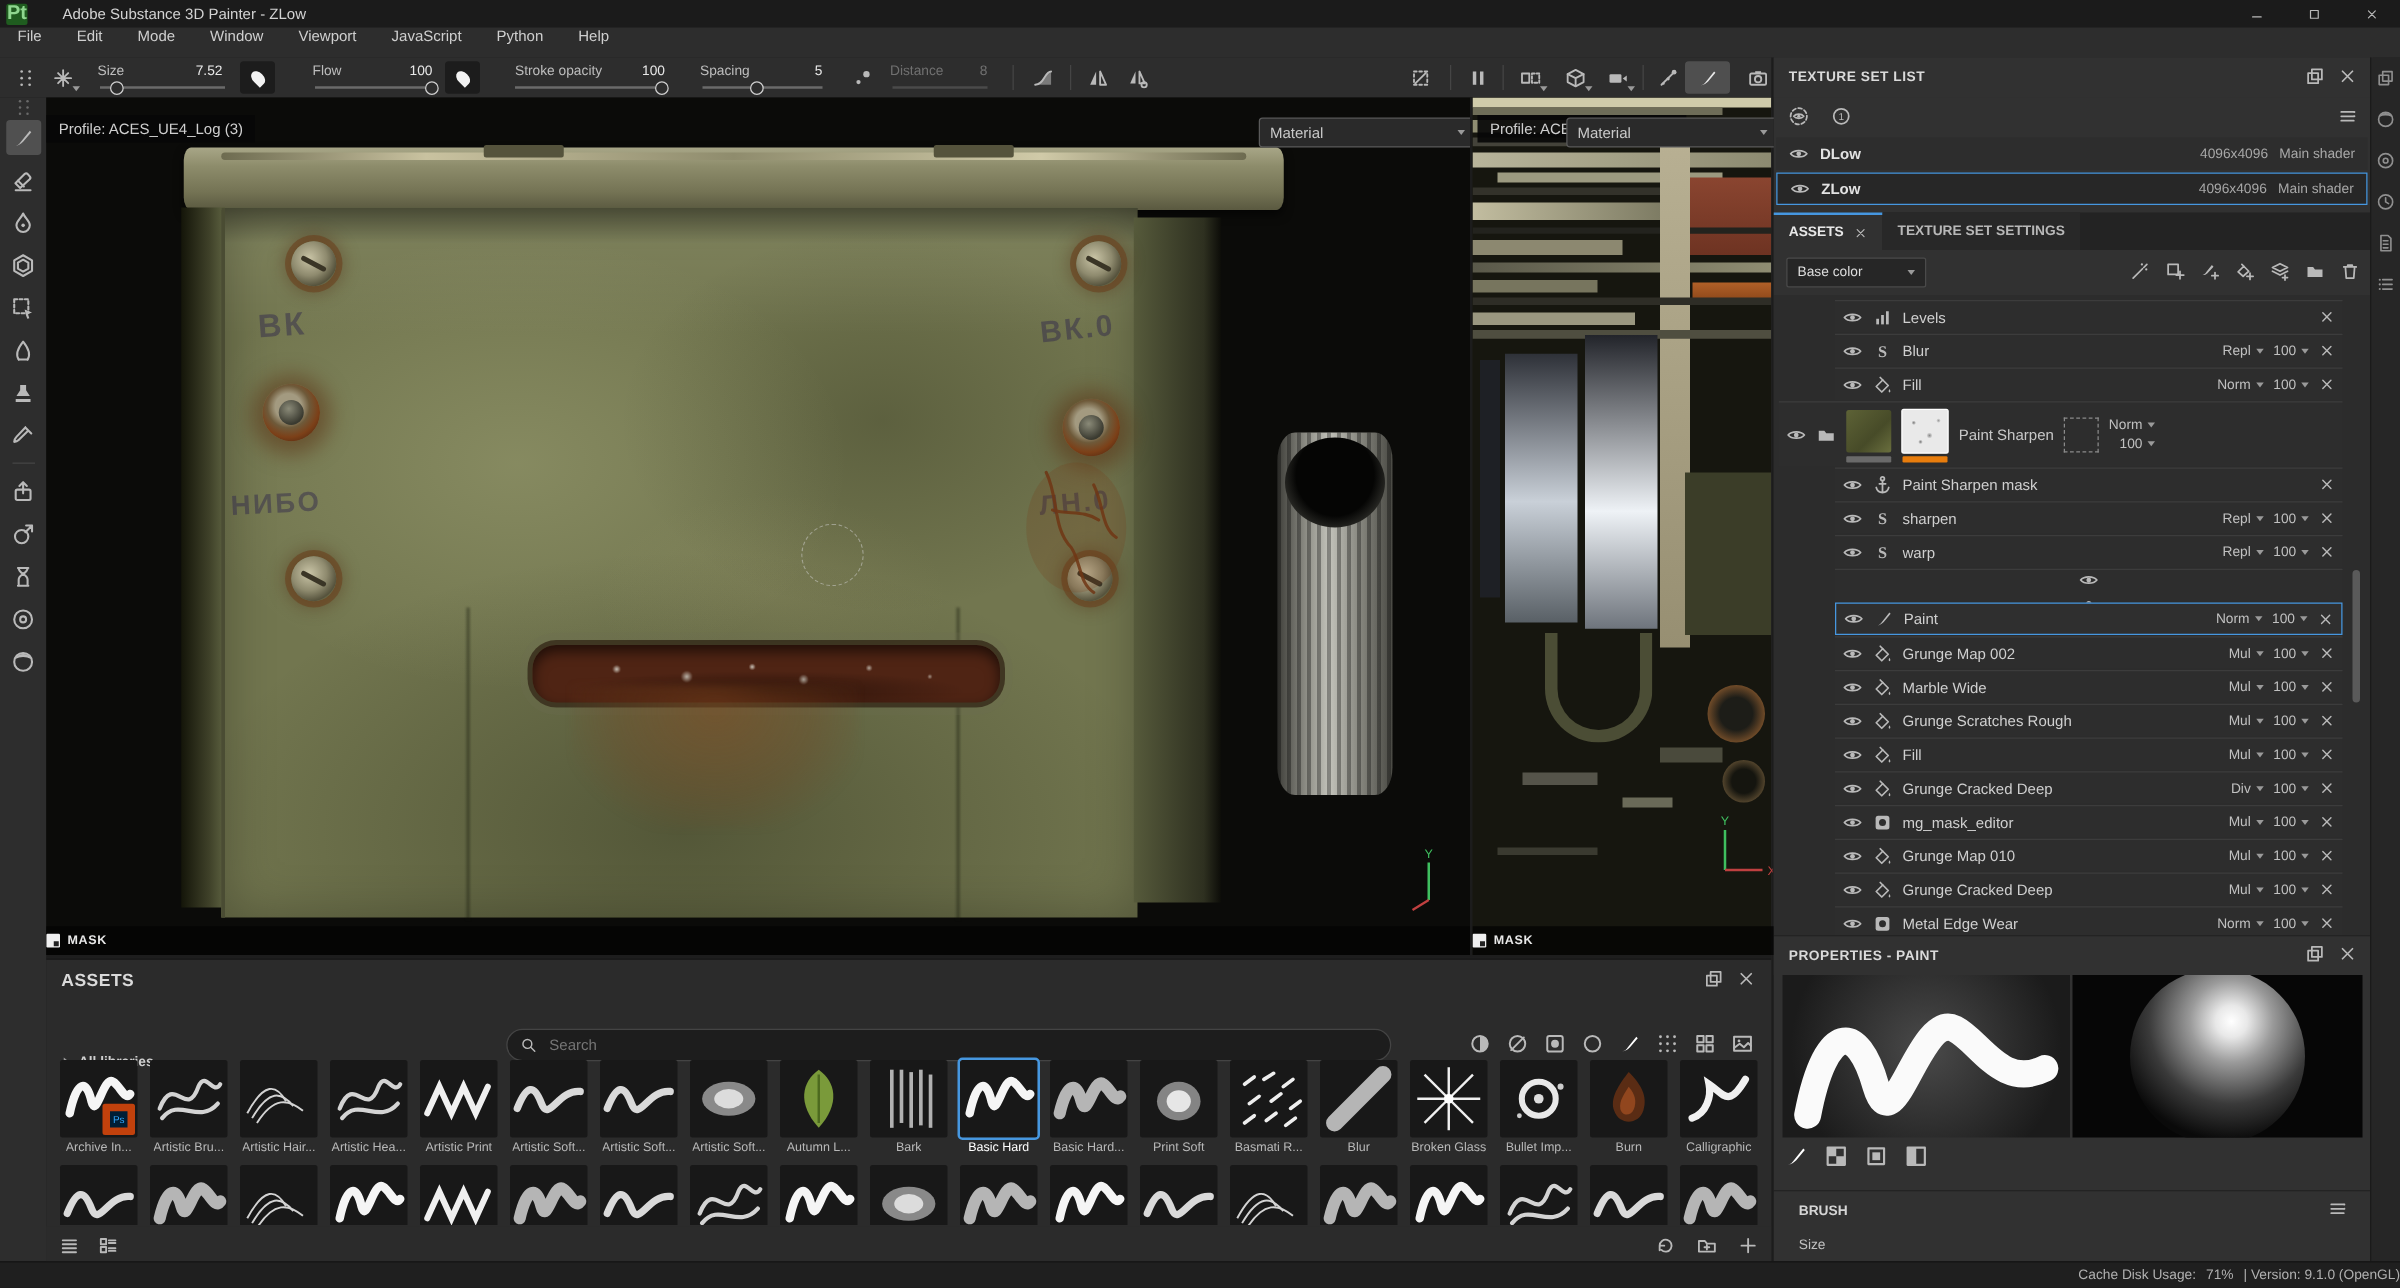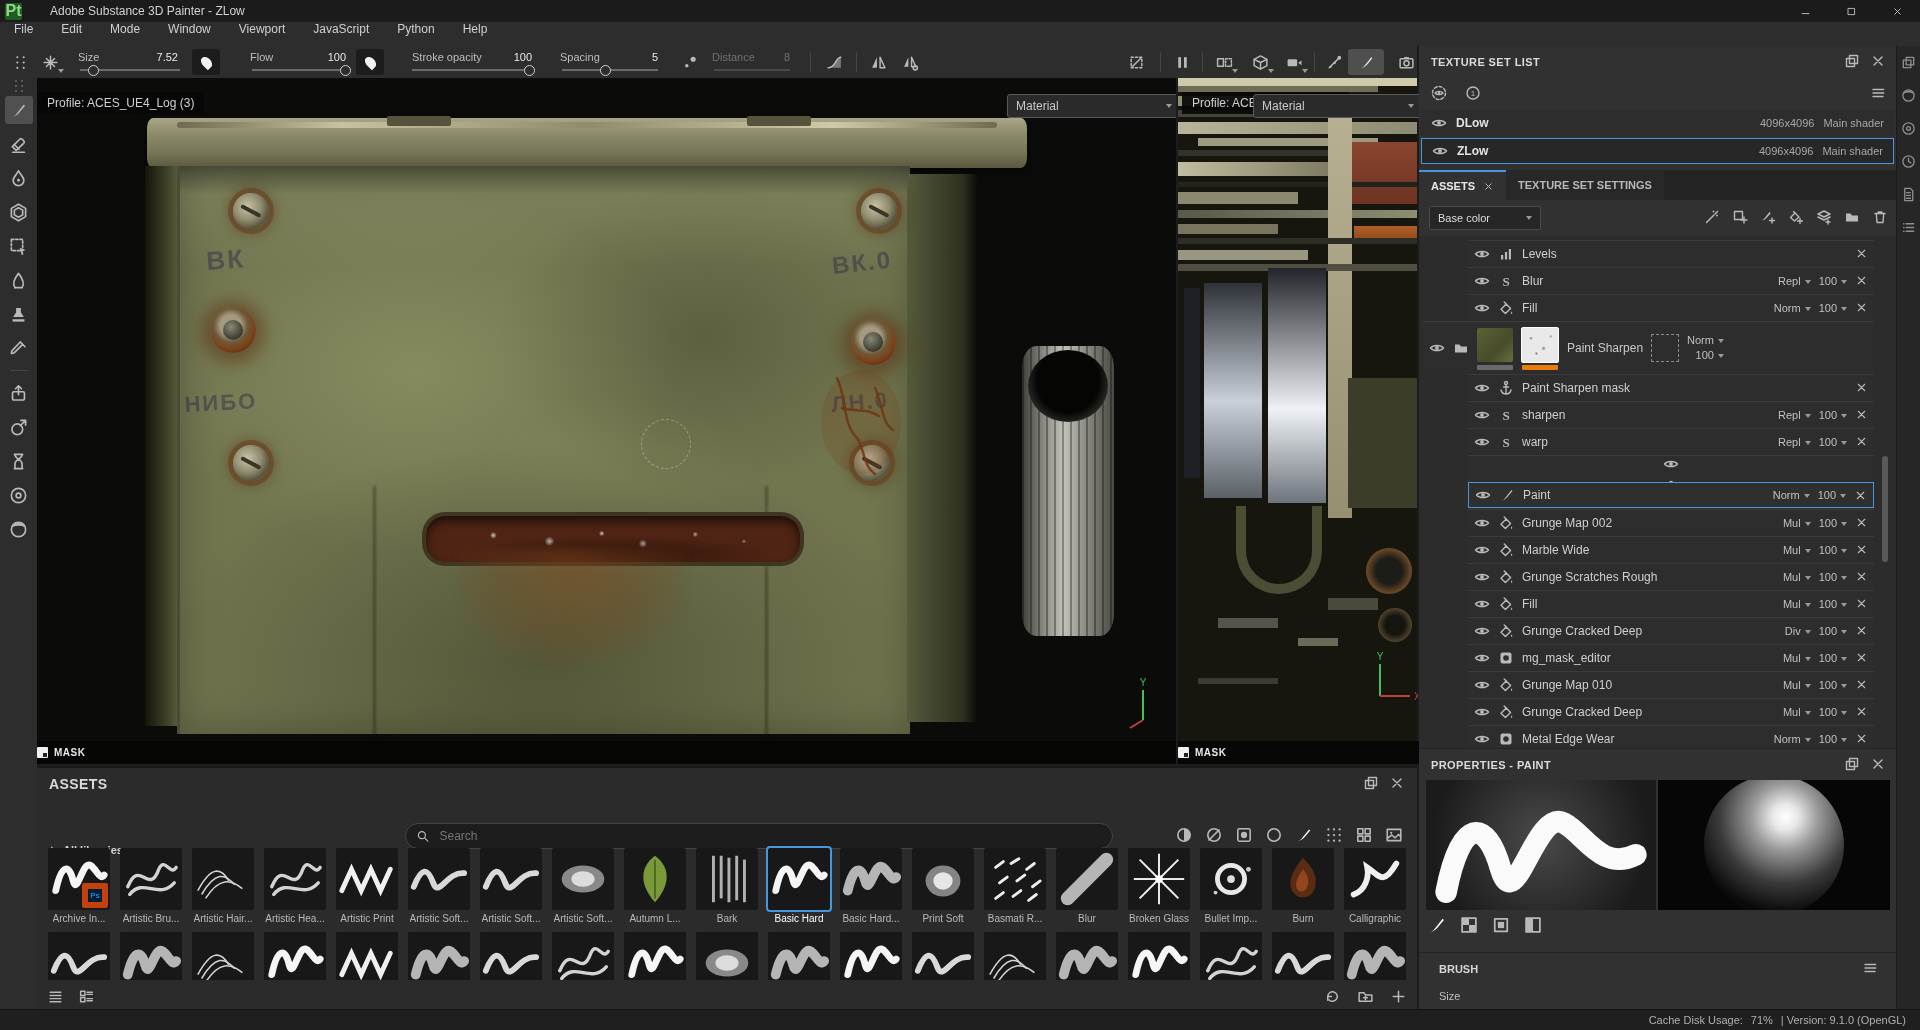--- a/index.html
+++ b/index.html
@@ -172,21 +172,21 @@
   .athumb.selected{outline:2px solid #4697e0;outline-offset:0}
   .alabel{margin-top:3px;font-size:10px;color:#b8b8b8;max-width:68px;white-space:nowrap;overflow:hidden;text-align:center}
   .alabel.selected{color:#fff}
   .psbadge{position:absolute;right:2px;bottom:2px;width:14px;height:13px;background:#001e36;color:#31a8ff;font-size:8px;font-weight:normal;display:flex;align-items:center;justify-content:center;border:6px solid #c2410c;border-radius:2px}
   #assets-bottom{position:absolute;left:0;right:0;bottom:0;height:30px;display:flex;align-items:center;padding:0 10px;box-sizing:border-box;gap:14px;background:#2b2b2b}
   #assets-bottom .sp{flex:1}
   #assets-bottom .ic{width:17px;height:17px}
 
   
   #statusbar{position:absolute;left:0;top:1009px;width:1920px;height:21px;background:#1f1f1f;border-top:1px solid #141414;
-    display:flex;align-items:center;justify-content:flex-end;padding-right:14px;box-sizing:border-box;font-size:11px;color:#b0b0b0;gap:8px}
+    display:flex;align-items:center;justify-content:flex-end;box-sizing:border-box;font-size:11px;color:#b0b0b0;gap:8px}
 </style>
 </head>
 <body>
 
 <div id="titlebar">
   <div id="ptbadge">Pt</div>
   <div id="wtitle">Adobe Substance 3D Painter - ZLow</div>
   <div id="winbtns">
       <span class="winbtn">
         <span class="ic" style="width: 11px; height: 11px;">

